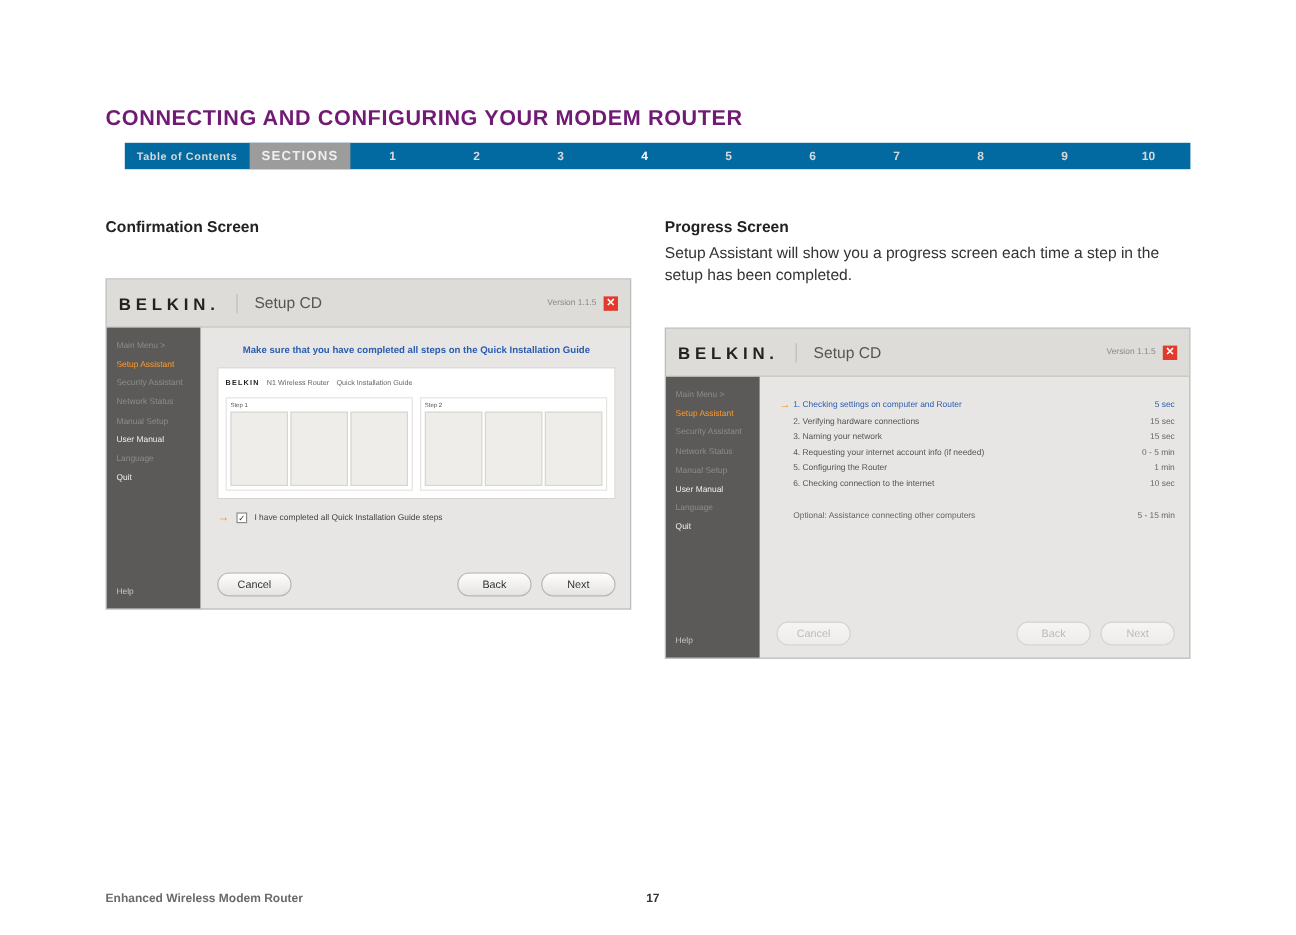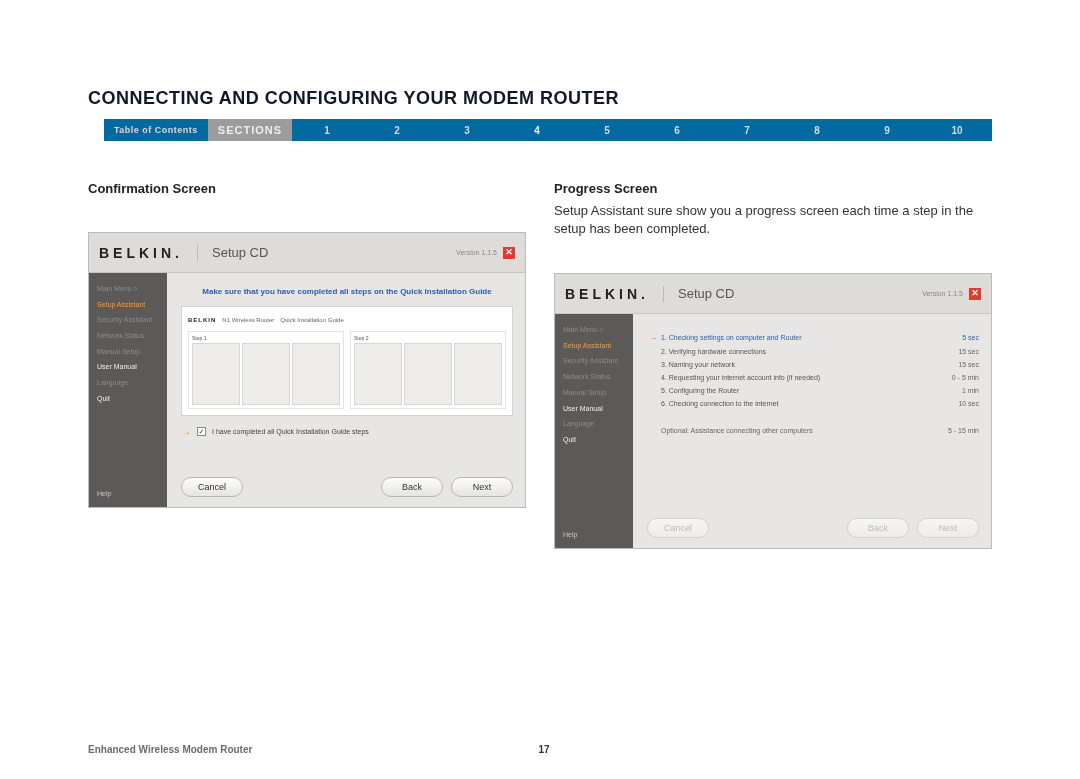--- a/index.html
+++ b/index.html
@@ -11,21 +11,21 @@
     color: #222;
     position: relative;
   }
   .page {
     padding: 88px 88px 0 88px;
   }
   .page-title {
     font-size: 18px;
     font-weight: bold;
     letter-spacing: 0.5px;
-    color: #0f172a;
+    color: #701a75;
     margin-bottom: 10px;
   }
   .nav-bar {
     display: flex;
     align-items: center;
     background: #0369a1;
     height: 22px;
     font-size: 10px;
     color: #d8d8d8;
     margin-left: 16px;
@@ -370,21 +370,21 @@
               <div class="shot-btn">Back</div>
               <div class="shot-btn">Next</div>
             </div>
           </div>
         </div>
       </div>
     </div>
 
     <div class="col">
       <div class="col-heading">Progress Screen</div>
-      <div class="col-body">Setup Assistant sure show you a progress screen each time a step in the setup has been completed.</div>
+      <div class="col-body">Setup Assistant will show you a progress screen each time a step in the setup has been completed.</div>
 
       <div class="shot">
         <div class="shot-header">
           <div class="shot-brand">BELKIN.</div>
           <div class="shot-title">Setup CD</div>
           <div class="shot-version">Version 1.1.5</div>
           <div class="shot-close">✕</div>
         </div>
         <div class="shot-body">
           <div class="shot-sidebar">

